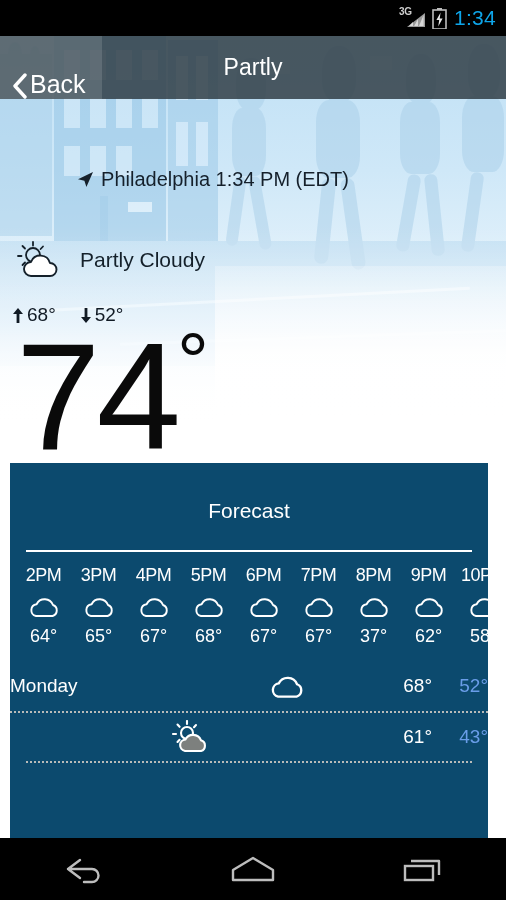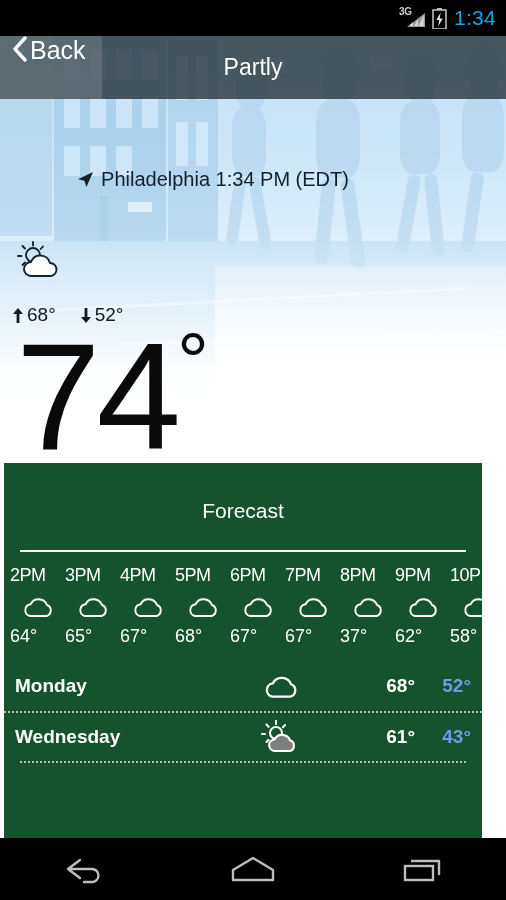--- a/index.html
+++ b/index.html
@@ -55,21 +55,21 @@
     background:linear-gradient(180deg, rgba(255,255,255,.25) 0%, rgba(255,255,255,.96) 55%, #fff 100%);
   }
 
   
   .appbar {
     position:absolute; top:36px; left:0; width:506px; height:63px;
     background:rgba(44,56,64,.82);
     display:flex; align-items:center;
   }
   .back-btn {
-    height:63px; display:flex; align-items:flex-start; gap:2px;
+    height:63px; display:flex; align-items:flex-end; gap:2px;
     padding:0 16px 0 12px; background:rgba(255,255,255,.13); cursor:pointer;
   }
   .chev { width:16px; height:26px; flex:0 0 auto; }
   .back-label { color:#fff; font-size:25px; }
   .appbar-title {
     position:absolute; left:0; right:0; text-align:center;
     color:#fff; font-size:23px; pointer-events:none;
   }
 
   
@@ -97,43 +97,43 @@
 
   .bigtemp {
     position:absolute; top:284px; left:16px;
     font-size:152px; line-height:1; color:#0a0a0a; letter-spacing:-4px;
     font-weight:400;
   }
   .bigtemp .deg { font-size:80px; vertical-align:top; line-height:1.05; letter-spacing:0; }
 
   
   .card {
-    position:absolute; left:4px; top:463px; width:478px; height:375px;
-    background:#14532d; overflow:hidden;
+    position:absolute; left:10px; top:463px; width:478px; height:375px;
+    background:#0c4a6e; overflow:hidden;
   }
   .card-title {
     text-align:center; color:#fff; font-size:21px;
     padding-top:36px;
   }
   .card-rule {
     height:2px; background:#fff; margin:27px 16px 0 16px;
   }
 
   .hourly { display:flex; padding:13px 0 0 6px; width:560px; }
   .hour-col {
-    width:55px; flex:0 0 55px; color:#fff;
+    width:55px; flex:0 0 55px; text-align:center; color:#fff;
   }
   .hour-label { font-size:18px; letter-spacing:-.5px; }
   .hour-ico { height:34px; display:flex; align-items:center; justify-content:center; margin:4px 0 2px; }
   .hour-temp { font-size:18px; }
 
   .days { margin-top:14px; }
   .day-row {
     display:flex; align-items:center; height:50px;
-    border-top:2px dotted #b9bbb9; padding:0 11px;font-weight:bold;
+    border-top:2px dotted #b9bbb9; padding:0 0;
   }
   .day-row:first-child { border-top:none; }
   .day-name { color:#fff; font-size:19px; width:190px; }
   .day-ico { flex:1; display:flex; justify-content:center; }
   .day-hi { color:#fff; font-size:19px; width:58px; text-align:right; }
   .day-lo { font-size:19px; width:56px; text-align:right; }
   .day-trail { border-top:2px dotted #b9bbb9; margin:0 16px; }
 
   
   .navbar {
@@ -234,20 +234,21 @@
         <g stroke="#14202a" stroke-width="1.8" fill="none" stroke-linecap="round">
           <circle cx="19" cy="15" r="7"></circle>
           <line x1="19" y1="2" x2="19" y2="5.5"></line>
           <line x1="8.5" y1="6" x2="11" y2="8.5"></line>
           <line x1="4" y1="16" x2="7.5" y2="16"></line>
           <line x1="8.5" y1="25" x2="11" y2="22.5"></line>
           <line x1="29" y1="6.5" x2="26.6" y2="9"></line>
         </g>
         <path d="M17 36 A7 7 0 0 1 17 22 A10 10 0 0 1 36 23 A6.5 6.5 0 0 1 36 36 Z" fill="#ffffff" stroke="#14202a" stroke-width="1.9" stroke-linejoin="round"></path>
       </svg>
+      <span class="cond-text">Partly Cloudy</span>
     </div>
 
     <div class="hilo-row">
       <span class="hilo">
         <svg class="arrow-ico" viewBox="0 0 12 17">
           <polygon points="6,1 11,7 7.4,7 7.4,16 4.6,16 4.6,7 1,7" fill="#101a24"></polygon>
         </svg>
         <span>68°</span>
       </span>
       <span class="hilo">
@@ -364,21 +365,20 @@
           <div class="day-name">Monday</div>
           <div class="day-ico">
             <svg viewBox="0 0 34 22" width="38" height="25">
               <path d="M9 20 A6 6 0 0 1 9.6 8.2 A9 9 0 0 1 26 9 A5.8 5.8 0 0 1 25.6 20 Z" fill="none" stroke="#ffffff" stroke-width="2.1" stroke-linejoin="round"></path>
             </svg>
           </div>
           <div class="day-hi">68°</div>
           <div class="day-lo" style="color: rgb(106, 157, 232);">52°</div>
         </div>
         <div class="day-row">
-          <div class="day-name">Wednesday</div>
           <div class="day-ico">
             <svg viewBox="0 0 46 34" width="46" height="34">
               <g stroke="#ffffff" stroke-width="2.1" fill="none" stroke-linecap="round">
                 <circle cx="18" cy="13" r="6"></circle>
                 <line x1="18" y1="1" x2="18" y2="4"></line>
                 <line x1="8.5" y1="4.5" x2="10.6" y2="6.8"></line>
                 <line x1="4" y1="14" x2="7" y2="14"></line>
                 <line x1="8.5" y1="22" x2="10.6" y2="19.8"></line>
                 <line x1="27" y1="5" x2="25" y2="7.2"></line>
               </g>

